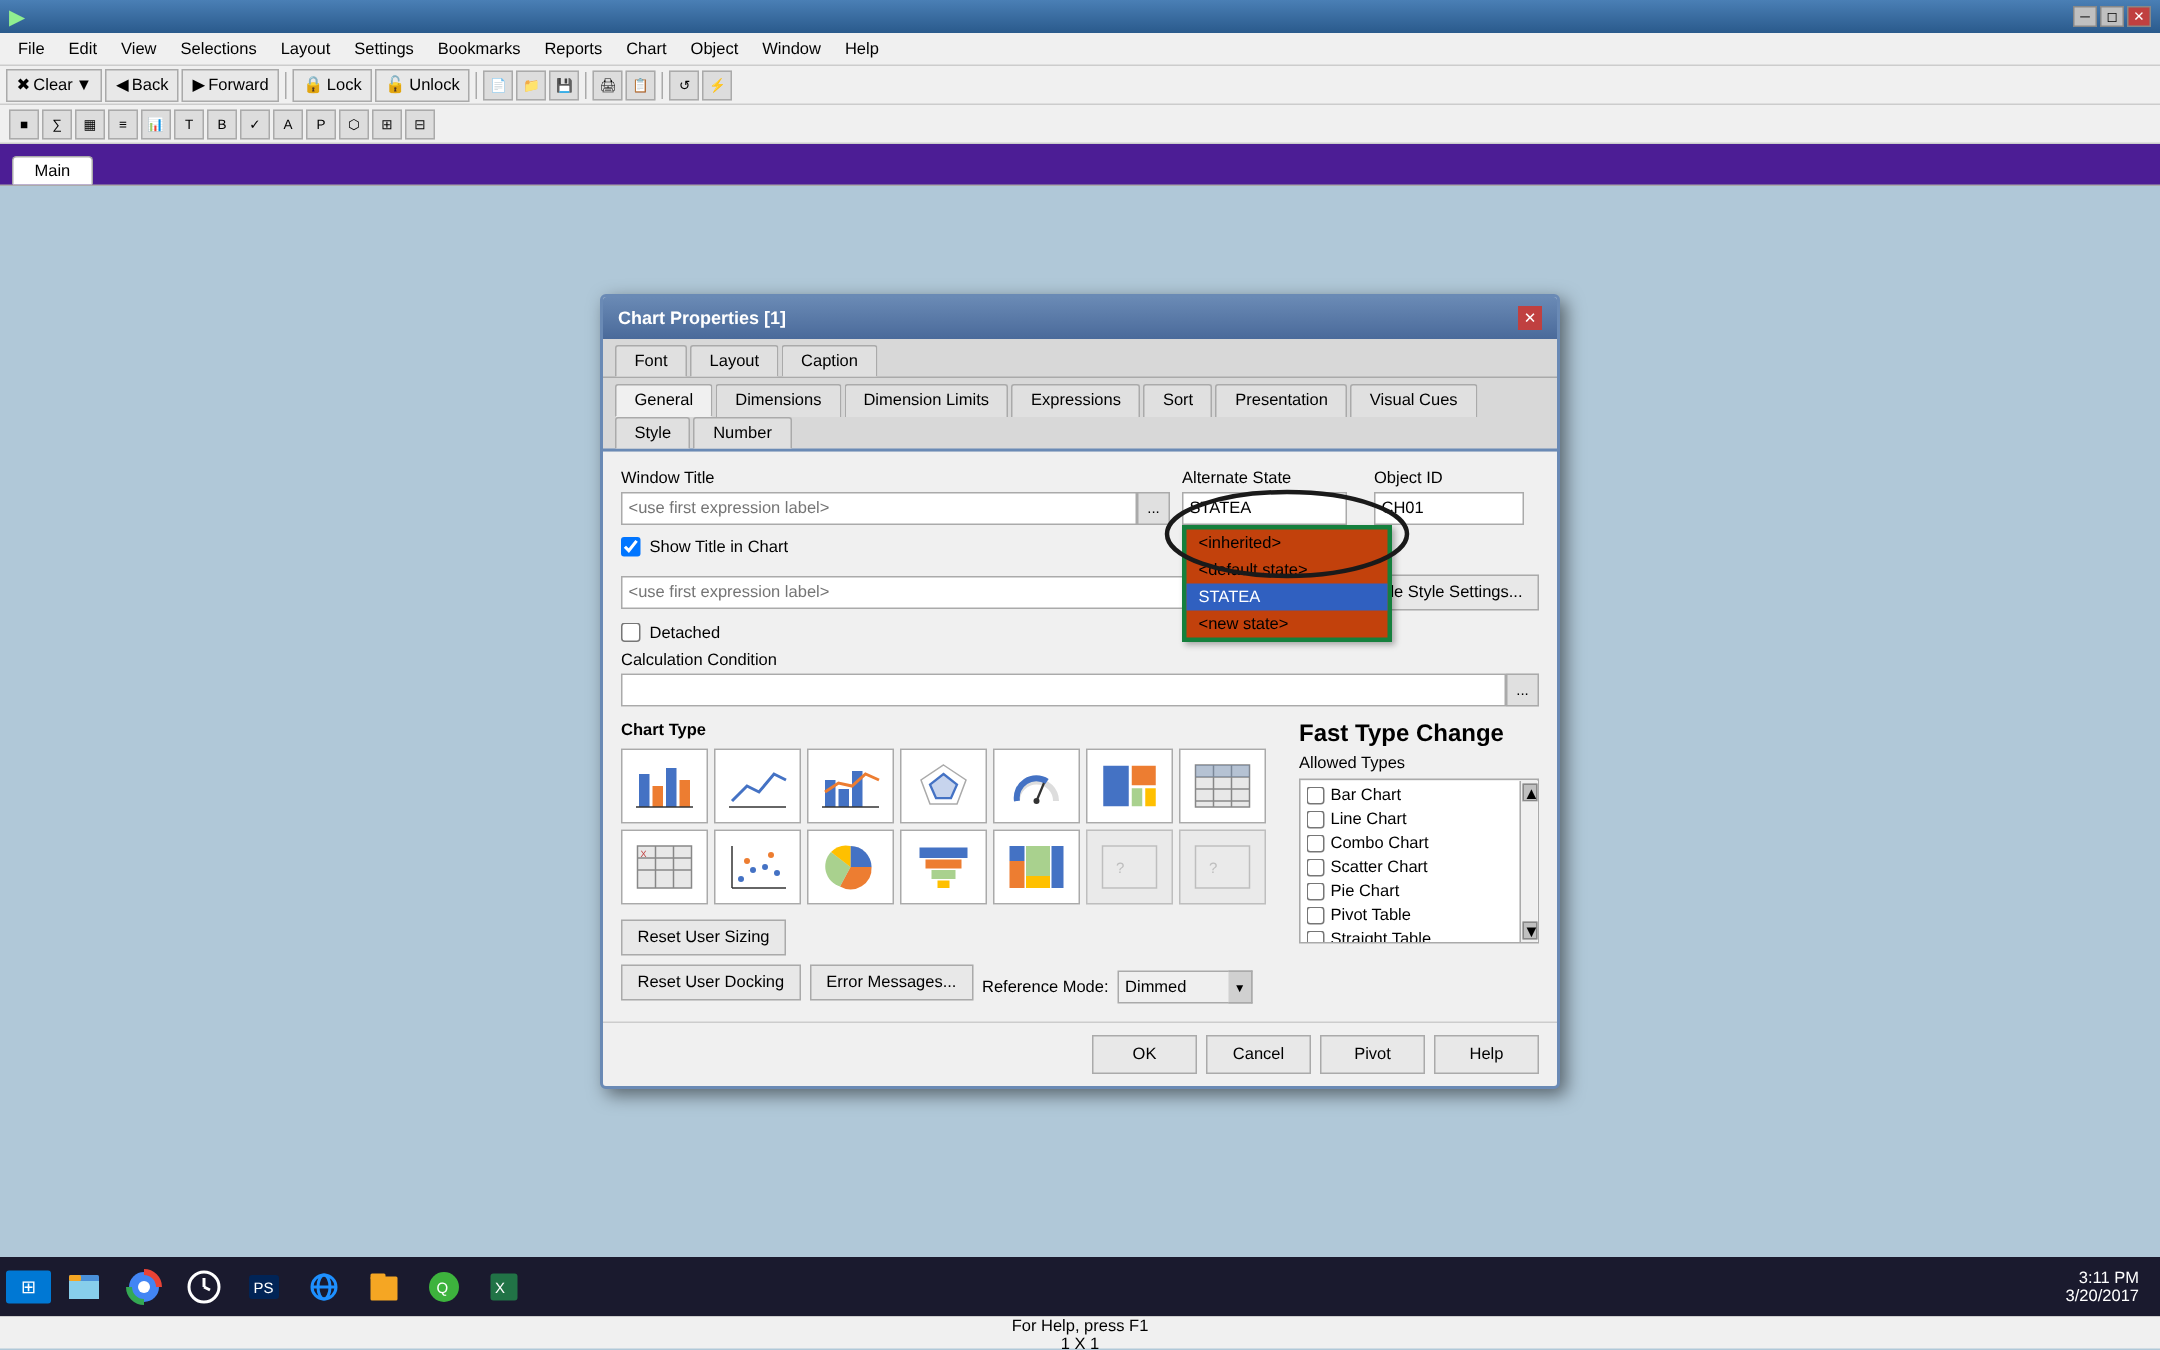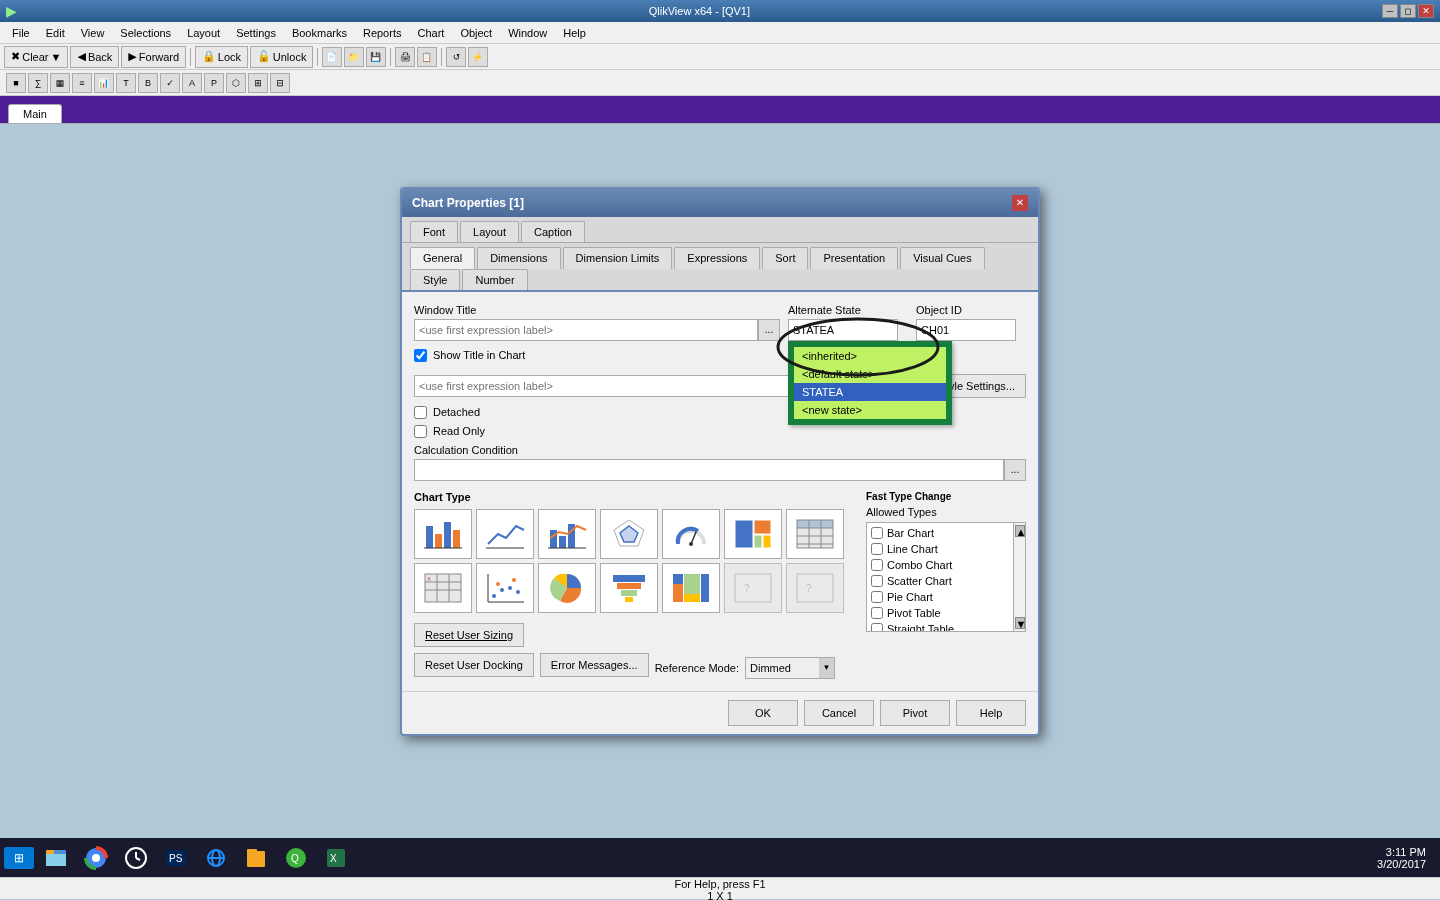--- a/index.html
+++ b/index.html
@@ -75,21 +75,21 @@
     .radio-row { display: flex; align-items: center; gap: 4px; margin-bottom: 4px; font-size: 11px; }
 
     
     .dialog-buttons { display: flex; justify-content: flex-end; gap: 6px; padding: 8px 12px; border-top: 1px solid #ccc; }
     .dialog-btn { height: 26px; min-width: 70px; padding: 0 16px; font-size: 11px; background: #e8e8e8; border: 1px solid #aaa; cursor: pointer; }
 
     
     .two-col { display: flex; gap: 10px; }
     .col-left { flex: 1; }
     .col-right { width: 160px; }
-    .fast-type-header { font-size: 10px; font-weight: bold; margin-bottom: 4px; }
+    .fast-type-header { font-size: 16px; font-weight: bold; margin-bottom: 4px; }
     .fast-type-label { font-size: 11px; margin-bottom: 4px; }
 
     
     .ref-mode-row { display: flex; align-items: center; gap: 6px; margin-top: 6px; }
 
     
     .body-btn { height: 24px; font-size: 11px; background: #e8e8e8; border: 1px solid #aaa; cursor: pointer; padding: 0 10px; }
 
     .section-title { font-size: 11px; font-weight: bold; margin-bottom: 6px; }
 
@@ -101,21 +101,20 @@
     ::-webkit-scrollbar-track { background: #f0f0f0; }
     ::-webkit-scrollbar-thumb { background: #aaa; border: 1px solid #888; }
   </style>
 </head>
 <body>
 
 <div class="title-bar">
   <div style="display:flex;align-items:center;gap:6px;">
     <span style="color:#90ee90;font-size:14px;">▶</span>
   </div>
-  <div class="title-bar-title">QlikView x64 - [QV1]</div>
   <div class="title-bar-controls">
     <button class="title-bar-btn">─</button>
     <button class="title-bar-btn">◻</button>
     <button class="title-bar-btn close">✕</button>
   </div>
 </div>
 
 <div class="menu-bar">
   <span class="menu-item">File</span>
   <span class="menu-item">Edit</span>
@@ -232,21 +231,21 @@
           <div style="width:120px;">
             <div style="font-size:11px;margin-bottom:3px;">Alternate State</div>
             <div class="dropdown-wrapper" style="position:relative;">
               <select class="dropdown" style="width:110px;">
                 <option>&lt;inherited&gt;</option>
                 <option>&lt;default state&gt;</option>
                 <option selected="">STATEA</option>
                 <option>&lt;new state&gt;</option>
               </select>
 
-              <div style="position:absolute;top:22px;left:0;width:164px;background:#bef264;border:6px solid #15803d;z-index:200;box-shadow:2px 2px 4px rgba(0,0,0,0.3);">
+              <div style="position:absolute;top:22px;left:0;width:140px;background:#c2410c;border:3px solid #15803d;z-index:200;box-shadow:2px 2px 4px rgba(0,0,0,0.3);">
                 <div class="dropdown-option">&lt;inherited&gt;</div>
                 <div class="dropdown-option">&lt;default state&gt;</div>
                 <div class="dropdown-option selected">STATEA</div>
                 <div class="dropdown-option">&lt;new state&gt;</div>
               </div>
 
               <svg style="position:absolute;top:-60px;left:-20px;width:180px;height:130px;pointer-events:none;z-index:300;">
                 <ellipse cx="90" cy="88" rx="80" ry="28" fill="none" stroke="#1a1a1a" stroke-width="3"></ellipse>
               </svg>
             </div>
@@ -268,24 +267,20 @@
           <input type="text" class="form-input" style="flex: 1 1 0%;" placeholder="&lt;use first expression label&gt;">
           <button class="form-input-btn">...</button>
           <button class="body-btn">Title Style Settings...</button>
         </div>
 
         <div style="margin-bottom:6px;">
           <label class="checkbox-row">
             <input type="checkbox" style="">
             <span>Detached</span>
           </label>
-          <label class="checkbox-row">
-            <input type="checkbox" style="">
-            <span>Read Only</span>
-          </label>
         </div>
 
         <div style="margin-bottom:10px;">
           <div style="font-size:11px;margin-bottom:3px;">Calculation Condition</div>
           <div style="display:flex;">
             <input type="text" class="form-input" style="flex: 1 1 0%;">
             <button class="form-input-btn">...</button>
           </div>
         </div>
 
@@ -424,21 +419,21 @@
 
                 <div class="chart-icon-btn" title="Map Chart" style="background:#e8e8e8;opacity:0.7;">
                   <svg viewBox="0 0 42 36">
                     <rect x="3" y="4" width="36" height="28" fill="none" stroke="#aaa" stroke-width="1"></rect>
                     <text x="12" y="22" font-size="10" fill="#aaa">?</text>
                   </svg>
                 </div>
               </div>
             </div>
 
-            <div style="margin-top:10px;display:flex;gap:6px;flex-wrap:wrap;text-decoration:underline;">
+            <div style="margin-top:10px;display:flex;gap:6px;flex-wrap:wrap;">
               <button class="body-btn">Reset User Sizing</button>
             </div>
             <div style="margin-top:4px;display:flex;gap:6px;align-items:center;">
               <button class="body-btn">Reset User Docking</button>
               <button class="body-btn">Error Messages...</button>
               <div class="ref-mode-row">
                 <span>Reference Mode:</span>
                 <div style="position:relative;display:inline-flex;align-items:center;">
                   <select style="height:22px;border:1px solid #aaa;font-size:11px;padding:0 4px;appearance:none;width:90px;">
                     <option selected="">Dimmed</option>

